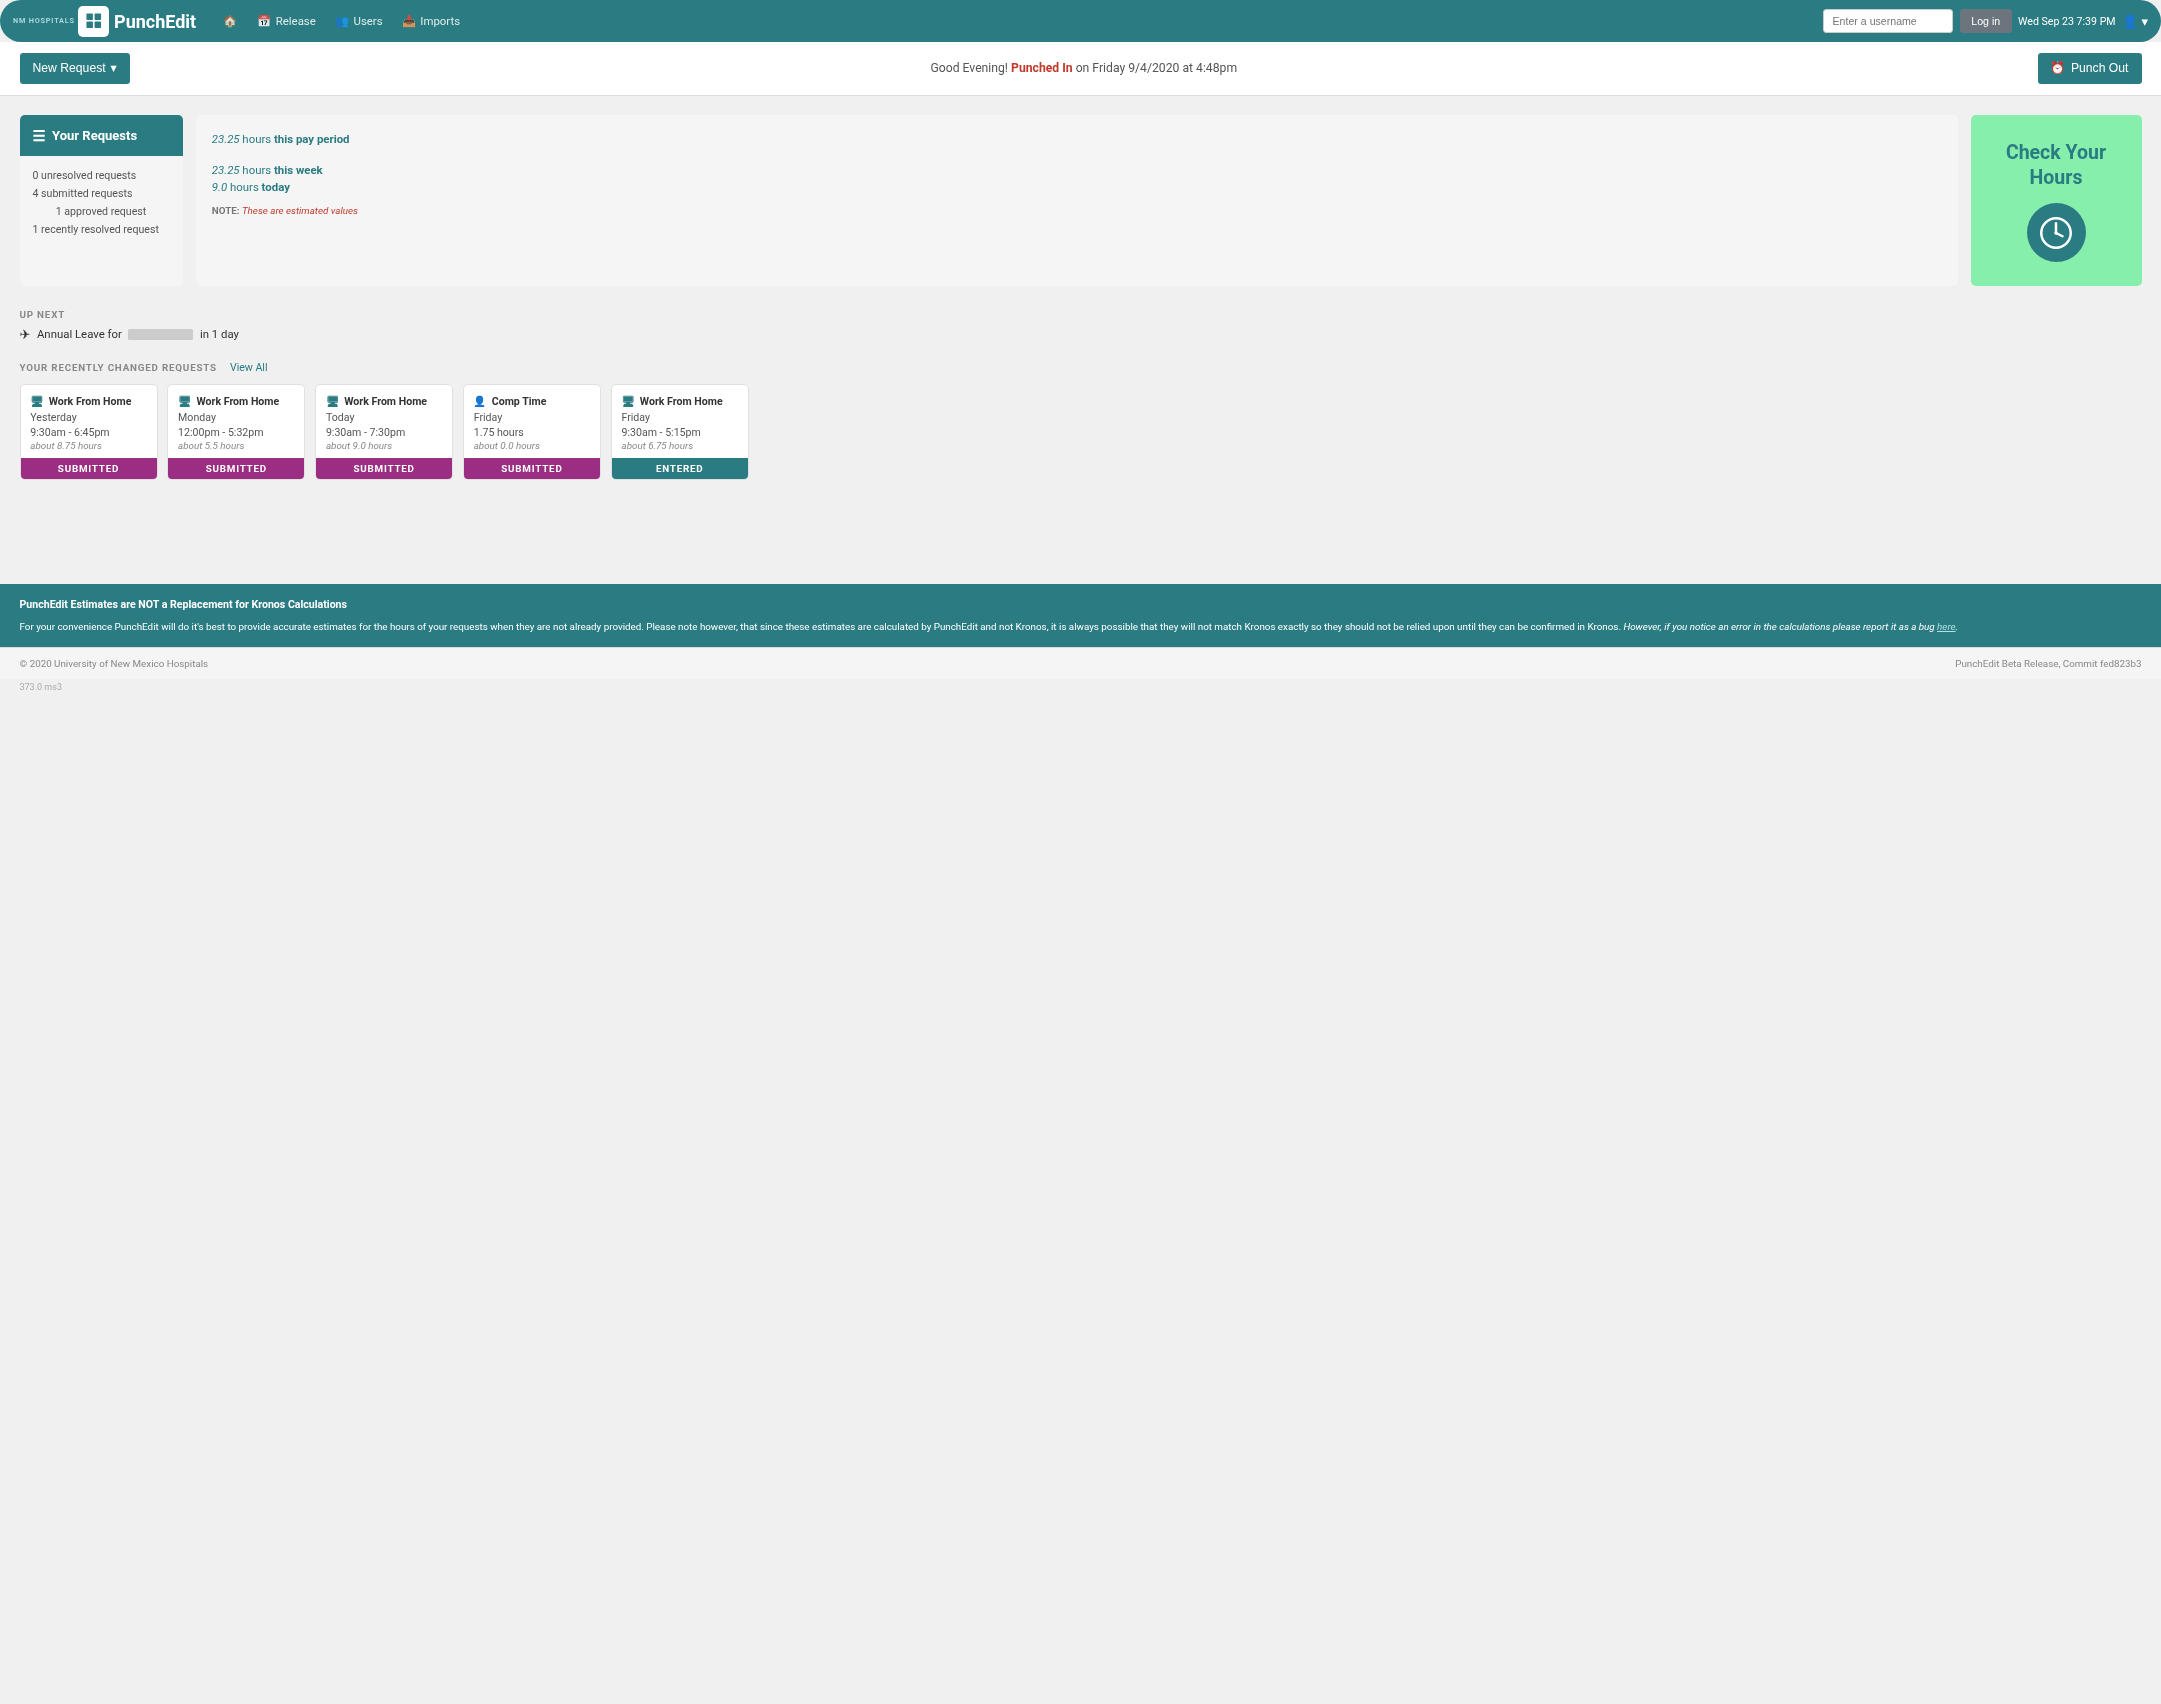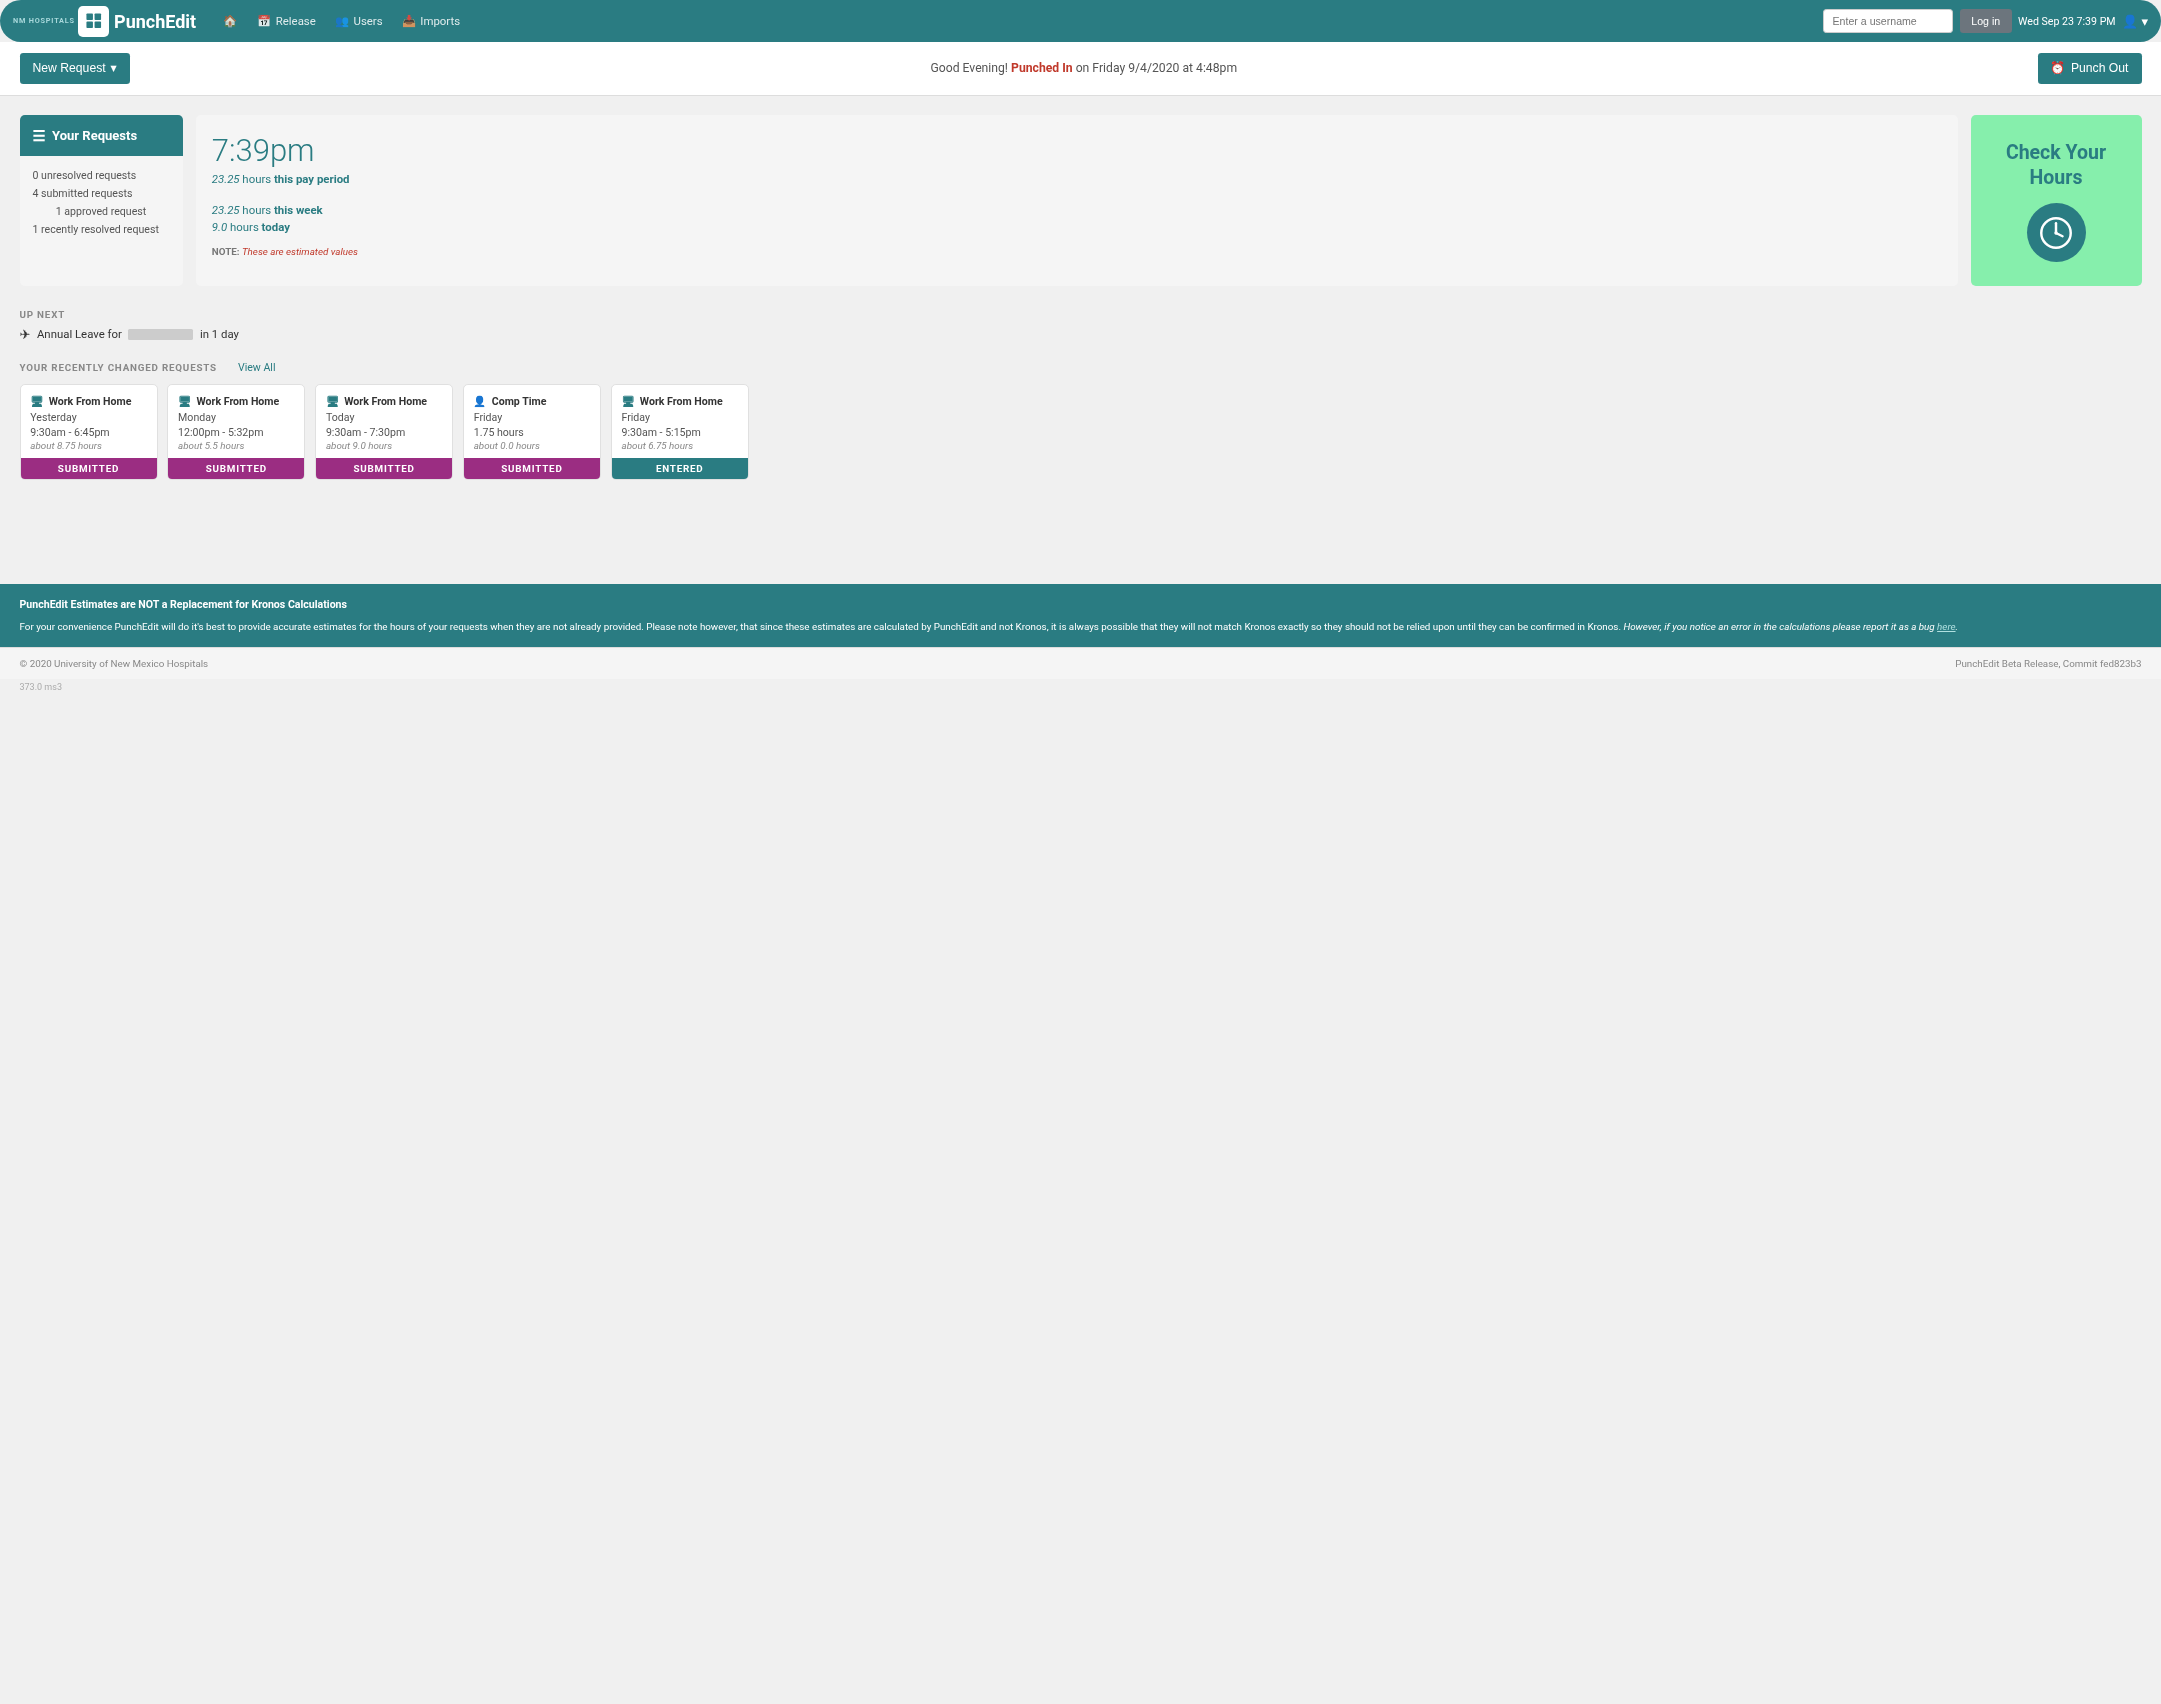--- a/index.html
+++ b/index.html
@@ -75,21 +75,20 @@
       </div>
       <div style="background:#f5f5f5; padding:13px; color:#555; min-height:130px;">
         <div style="margin-bottom:4.9px; font-size:10.6px;">0 unresolved requests</div>
         <div style="margin-bottom:4.9px; font-size:10.6px;">4 submitted requests</div>
         <div style="margin-bottom:4.9px; font-size:10.6px;text-align:center;">1 approved request</div>
         <div style="margin-bottom:4.9px; font-size:10.6px;">1 recently resolved request</div>
       </div>
     </div>
 
     <div style="background:#f5f5f5; border-radius:4.9px; padding:16.3px; flex:1;">
-      <div style="font-size:31px; color:#2a7c82; font-weight:300; margin-bottom:3.3px;">7:39pm</div>
       <div style="font-size:11.4px; color:#2a7c82; margin-bottom:17px;">
         <em>23.25</em> hours <strong>this pay period</strong>
       </div>
       <div style="font-size:11.4px; color:#2a7c82; margin-bottom:3.3px;">
         <em>23.25</em> hours <strong>this week</strong>
       </div>
       <div style="font-size:11.4px; color:#2a7c82; margin-bottom:11.4px;">
         <em>9.0</em> hours <strong>today</strong>
       </div>
       <div style="font-size:9.8px; color:#777;">
@@ -116,21 +115,21 @@
     <div style="font-size:9.8px; font-weight:bold; color:#888; letter-spacing:0.8px; text-transform:uppercase; margin-bottom:6.5px;">UP NEXT</div>
     <div style="display:flex; align-items:center; gap:6.5px; font-size:11.4px; color:#333;">
       <span style="font-size:13px;">✈</span>
       <span>Annual Leave for</span>
       <span style="background:#ccc; color:#ccc; border-radius:1.6px; display:inline-block; width:65px; height:11.4px; vertical-align:middle;">&nbsp;</span>
       <span>in 1 day</span>
     </div>
   </div>
 
   <div style="margin-bottom:19.5px;">
-    <div style="display:flex; align-items:center; gap:21px; margin-bottom:9.8px;">
+    <div style="display:flex; align-items:center; gap:13px; margin-bottom:9.8px;">
       <span style="font-size:9.8px; font-weight:bold; color:#888; letter-spacing:0.8px; text-transform:uppercase;">YOUR RECENTLY CHANGED REQUESTS</span>
       <a href="#" style="color:#2a7c82; text-decoration:none; font-size:10.6px;">View All</a>
     </div>
 
     <div style="display:flex; gap:9.8px; flex-wrap:wrap;">
 
       <div style="background:white; border-radius:4.9px; width:138px; overflow:hidden; border:0.8px solid #e0e0e0;">
         <div style="padding:9.8px 9.8px 6.5px 9.8px;">
           <div style="font-size:10.6px; font-weight:bold; color:#333; display:flex; align-items:center; gap:4.9px; margin-bottom:3.3px;">
             <span style="color:#2a7c82;">🖥</span>

